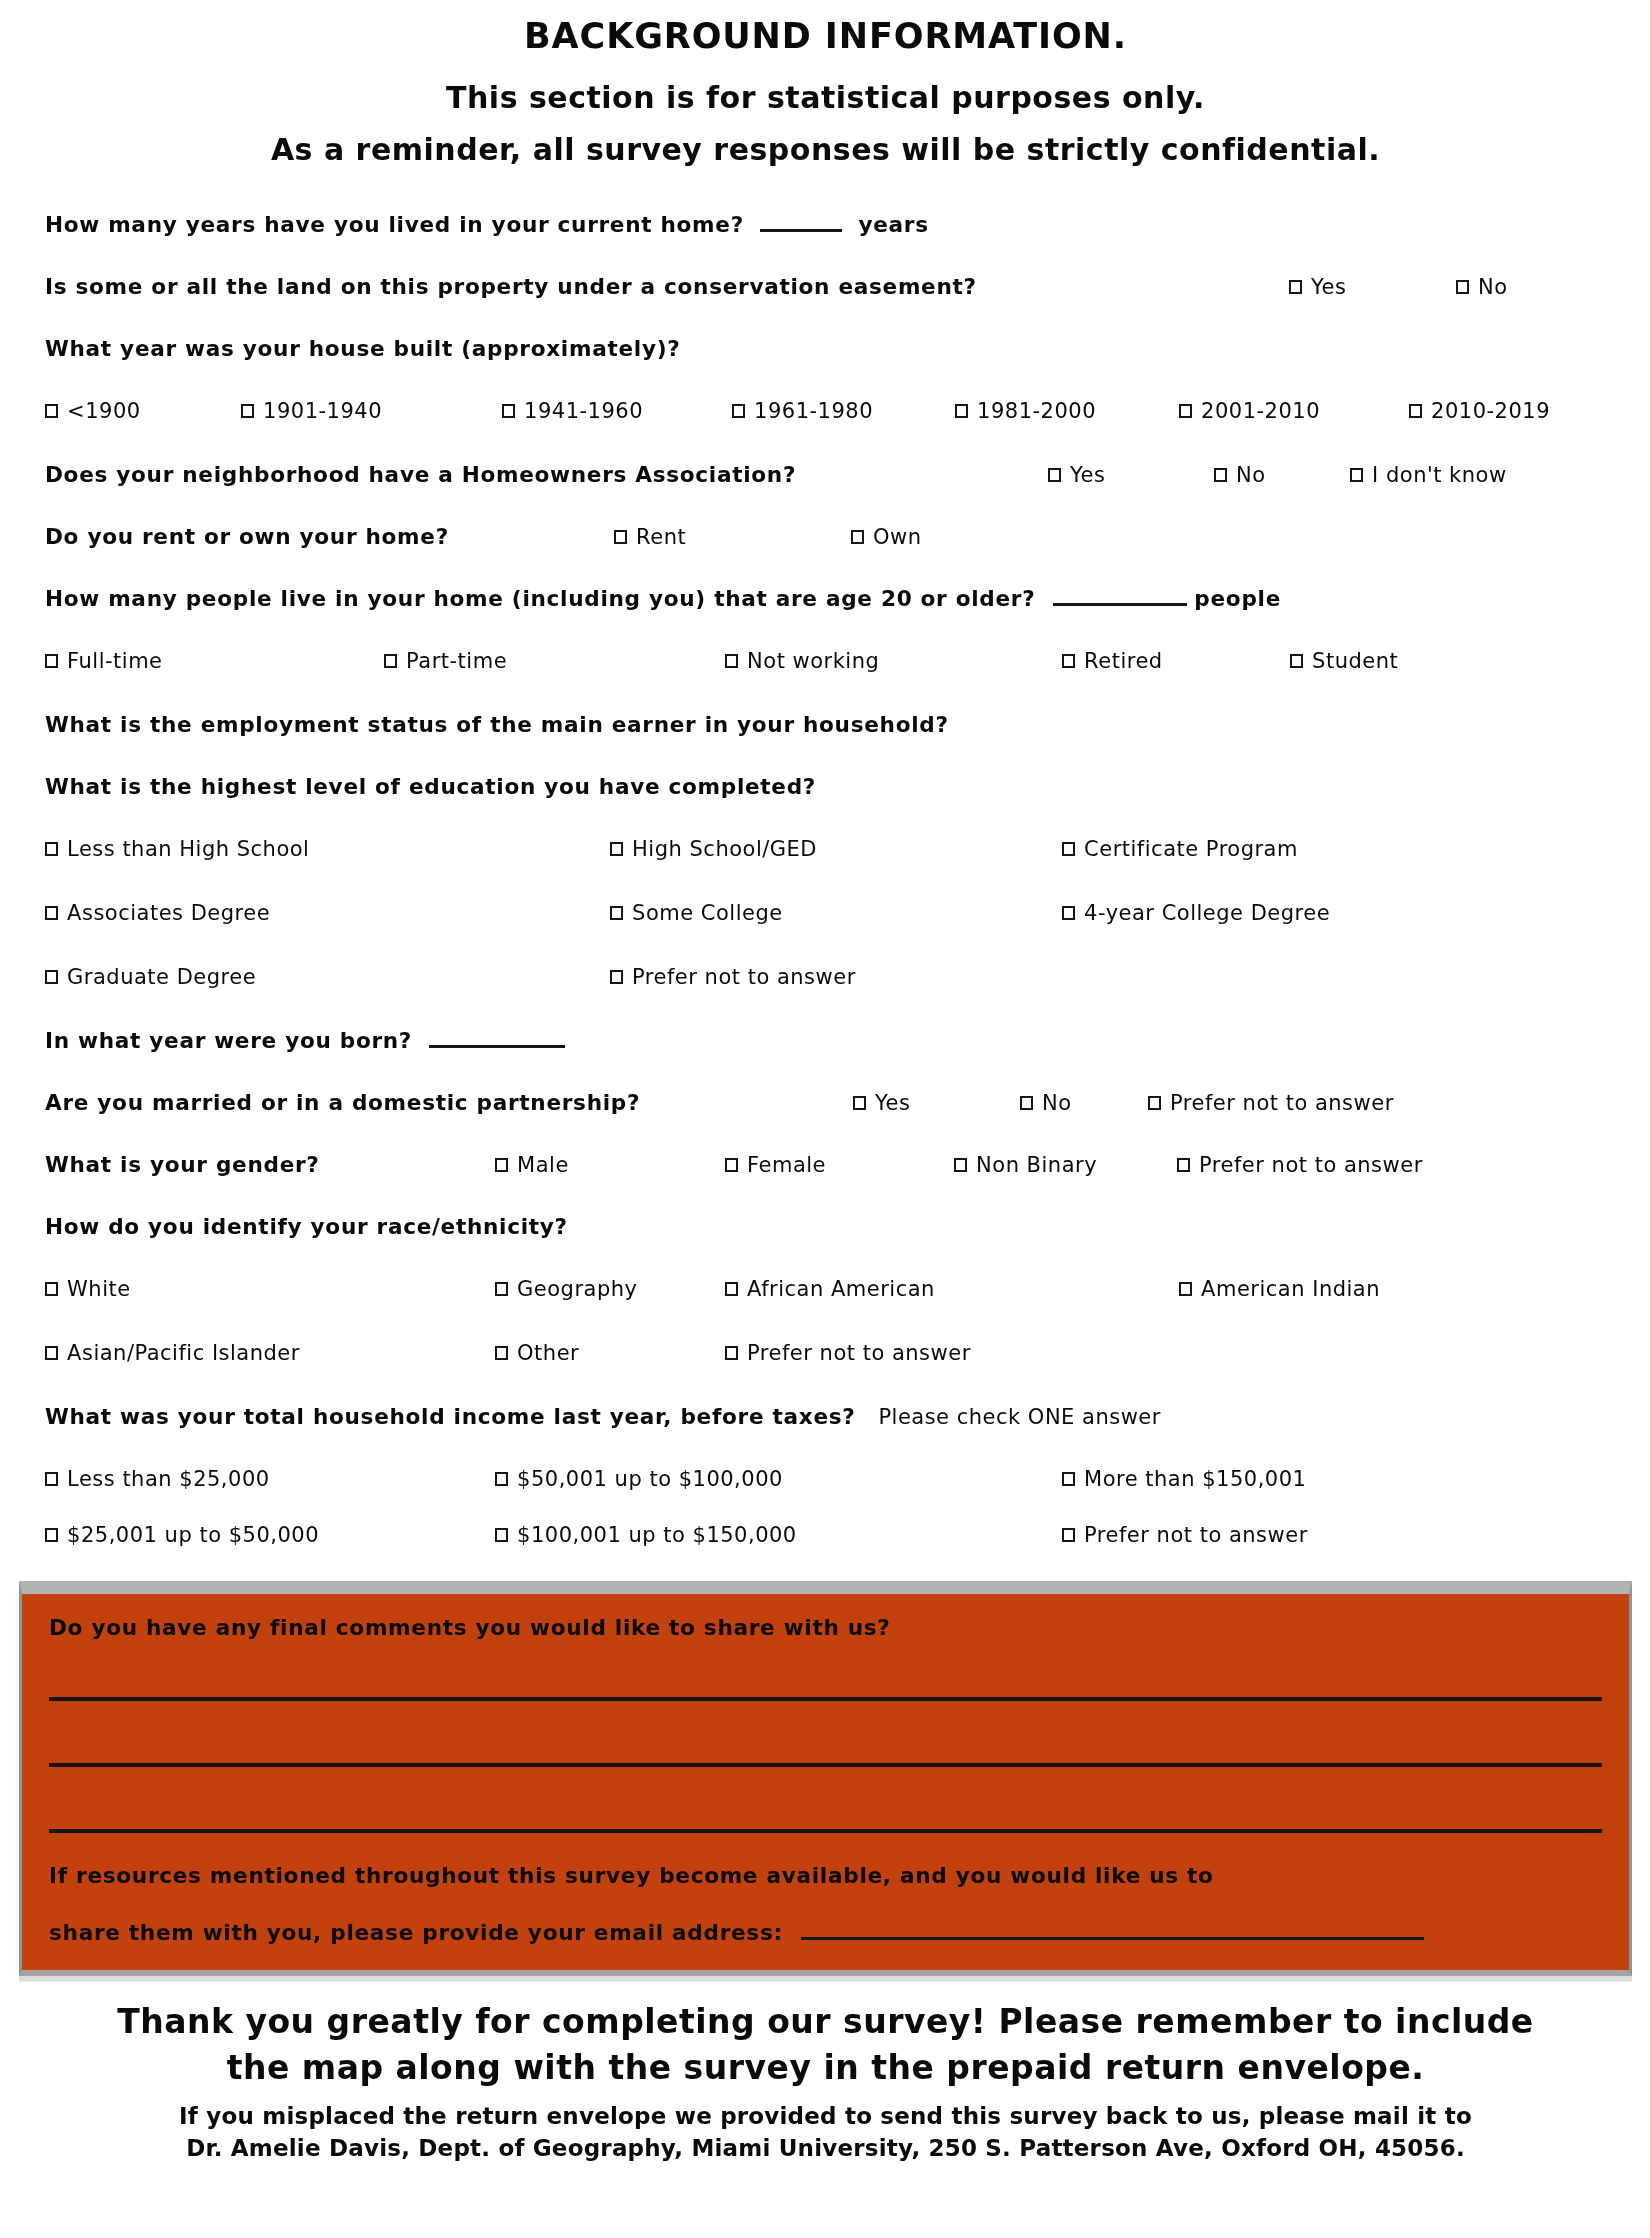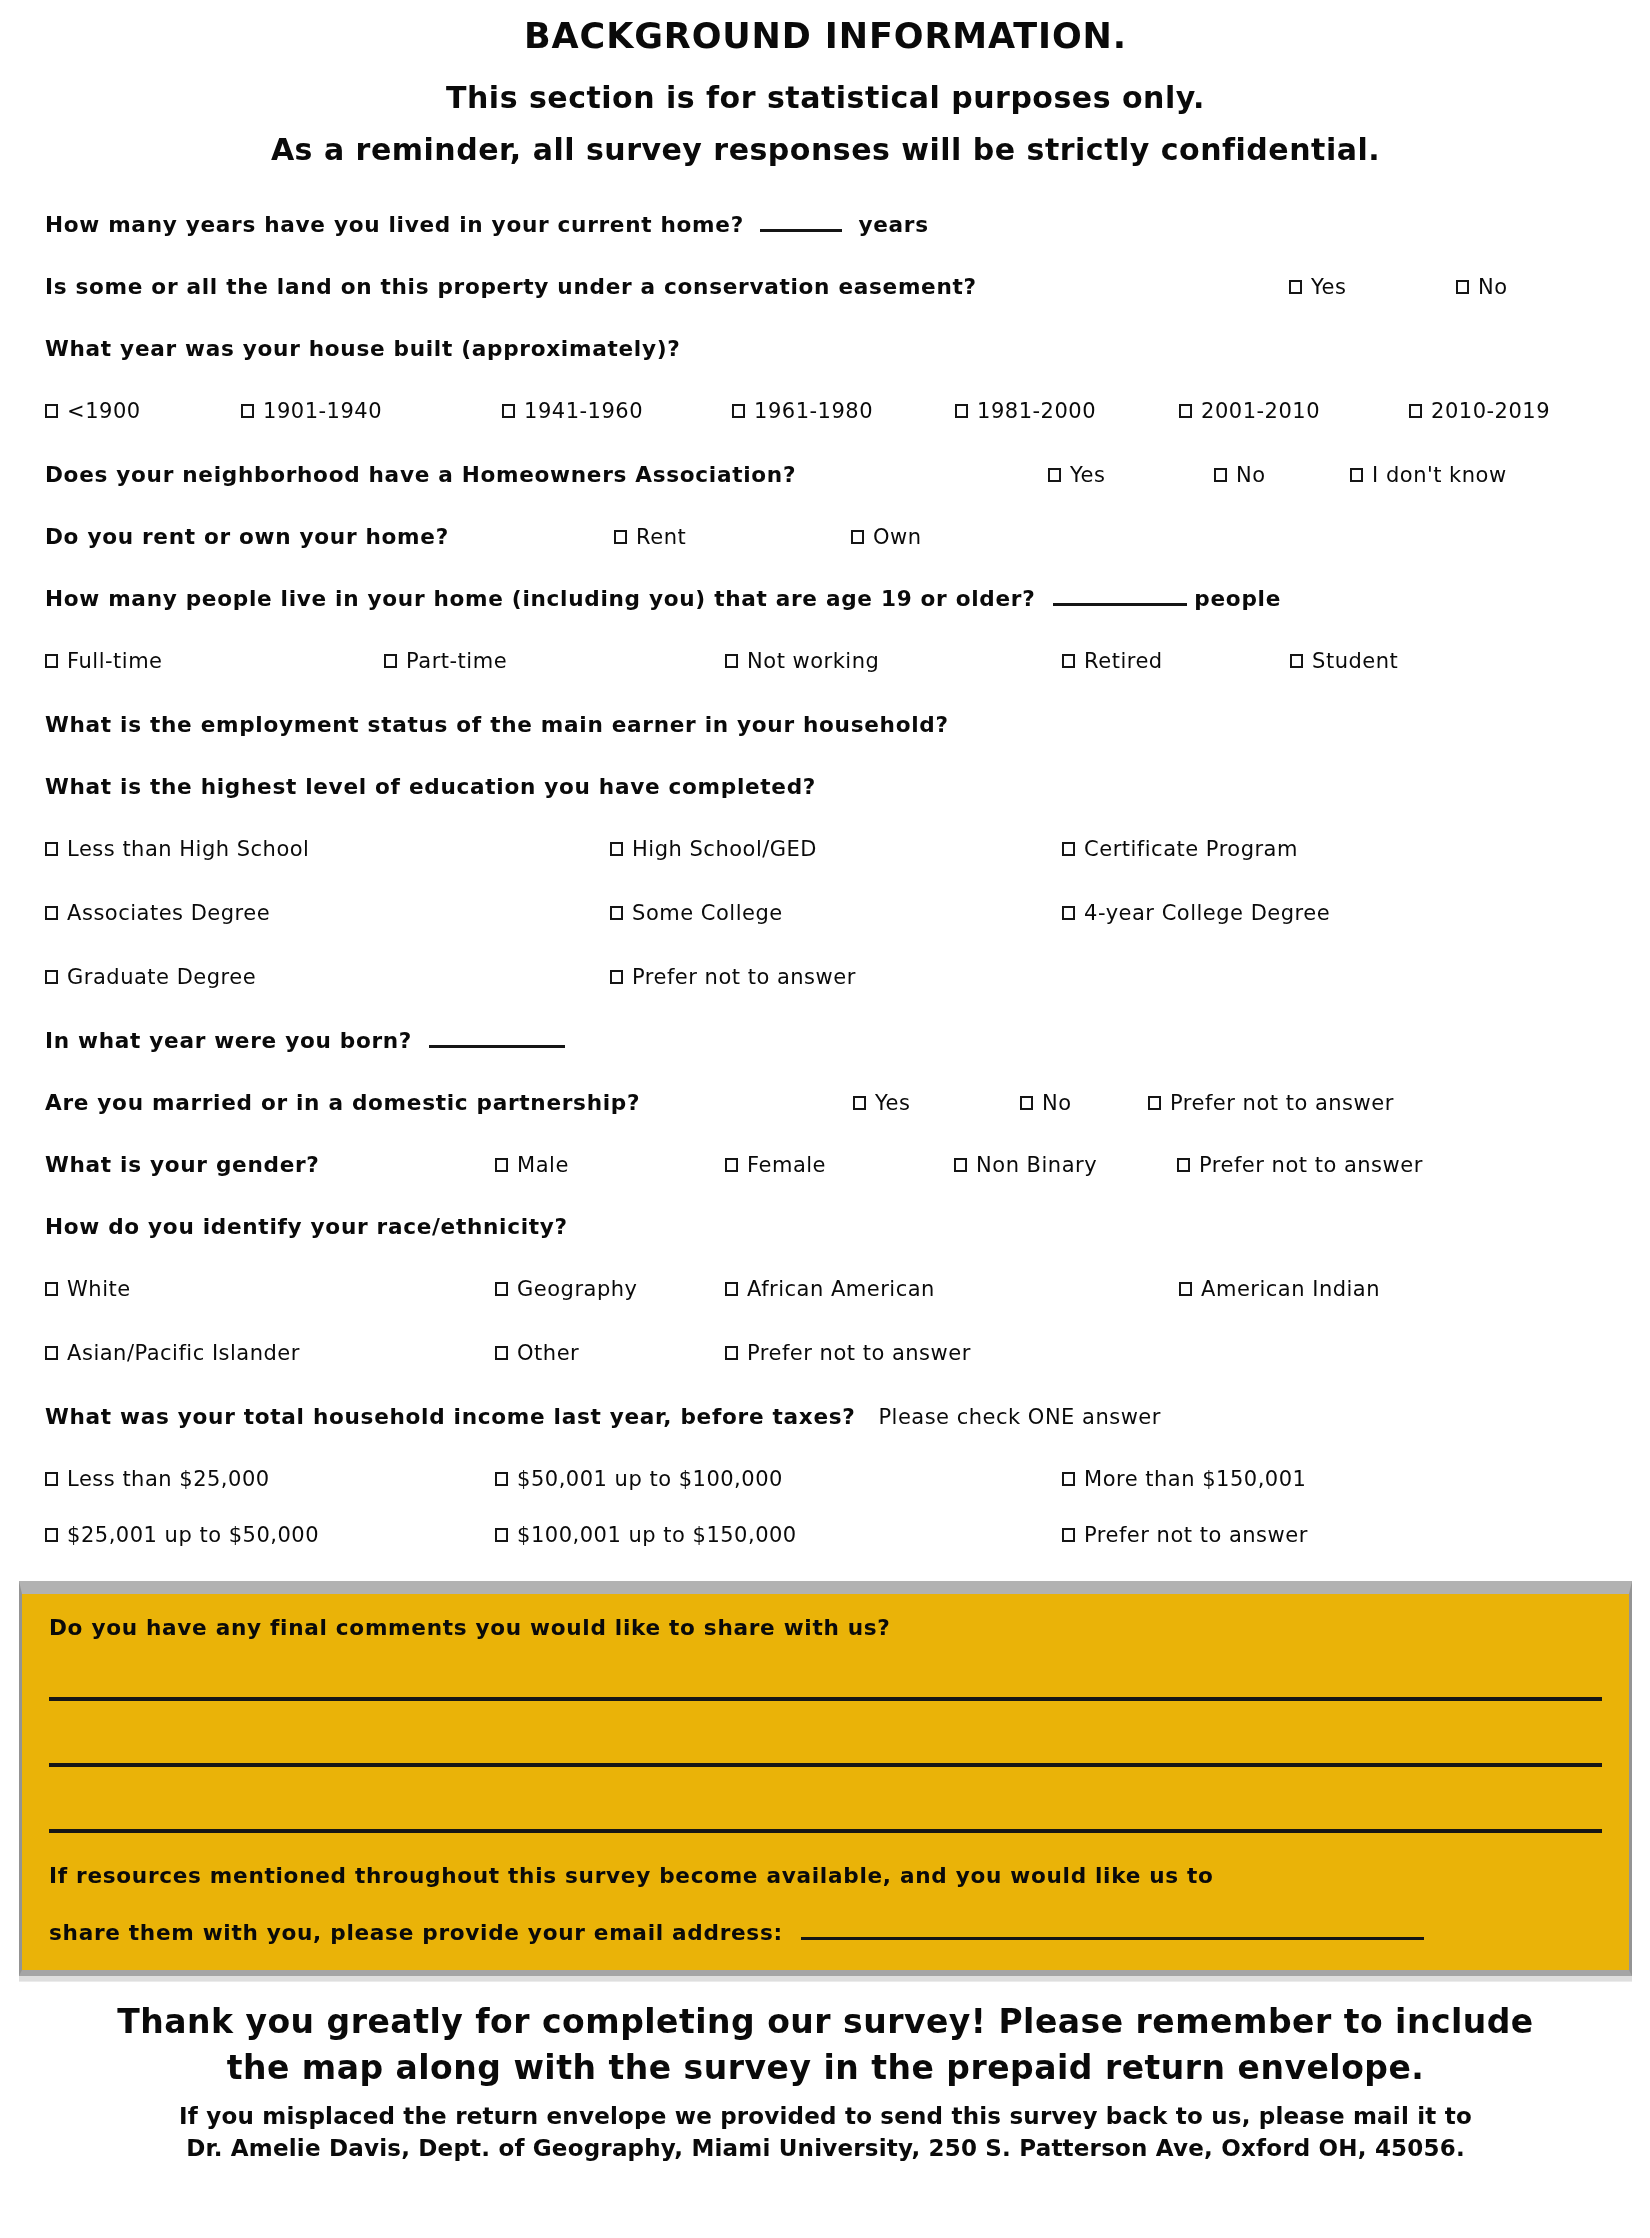--- a/index.html
+++ b/index.html
@@ -53,21 +53,21 @@
   .q-married   .o1{left:808px} .q-married   .o2{left:975px} .q-married   .o3{left:1103px}
   .q-gender    .o1{left:450px}  .q-gender    .o2{left:680px} .q-gender    .o3{left:909px} .q-gender .o4{left:1132px}
   .q-race1     .o1{left:0}      .q-race1     .o2{left:450px}  .q-race1     .o3{left:680px} .q-race1  .o4{left:1134px}
   .q-race2     .o1{left:0}      .q-race2     .o2{left:450px}  .q-race2     .o3{left:680px}
   .q-inc       .o1{left:0}      .q-inc       .o2{left:450px}  .q-inc       .o3{left:1017px}
   .tight { margin-bottom: 26px; }
 
   
   .comment-box {
     margin: 30px 19px 16px 19px;
-    background: #eab308;
+    background: #c2410c;
     border-left: 3.3px solid #949494;
     border-right: 3.3px solid #949494;
     border-top: 13px solid #b2b2b2;
     border-bottom: 6.6px solid #a5a5a5;
     box-shadow: 0 5.6px 0 #dedede;
     padding: 20.6px 27px 22.5px 27px;
   }
   .comment-box .q { font-size: 21.6px; line-height: 28px; letter-spacing: 0.7px; }
   .cline { border-bottom: 4.2px solid #161616; height: 0; }
   .cline.c1 { margin-top: 55px; }
@@ -130,21 +130,21 @@
       <span class="opt o3"><span class="cb"></span><span>I don't know</span></span>
     </div>
 
     <div class="row q-rentown">
       <span class="q">Do you rent or own your home?</span>
       <span class="opt o1"><span class="cb"></span><span>Rent</span></span>
       <span class="opt o2"><span class="cb"></span><span>Own</span></span>
     </div>
 
     <div class="row">
-      <span class="q">How many people live in your home (including you) that are age 19 or older?</span>
+      <span class="q">How many people live in your home (including you) that are age 20 or older?</span>
       <span class="blank w-adults"></span>
       <span class="q">people</span>
     </div>
 
 
     <div class="row q-emp optline">
       <span class="opt o1"><span class="cb"></span><span>Full-time</span></span>
       <span class="opt o2"><span class="cb"></span><span>Part-time</span></span>
       <span class="opt o3"><span class="cb"></span><span>Not working</span></span>
       <span class="opt o4"><span class="cb"></span><span>Retired</span></span>

